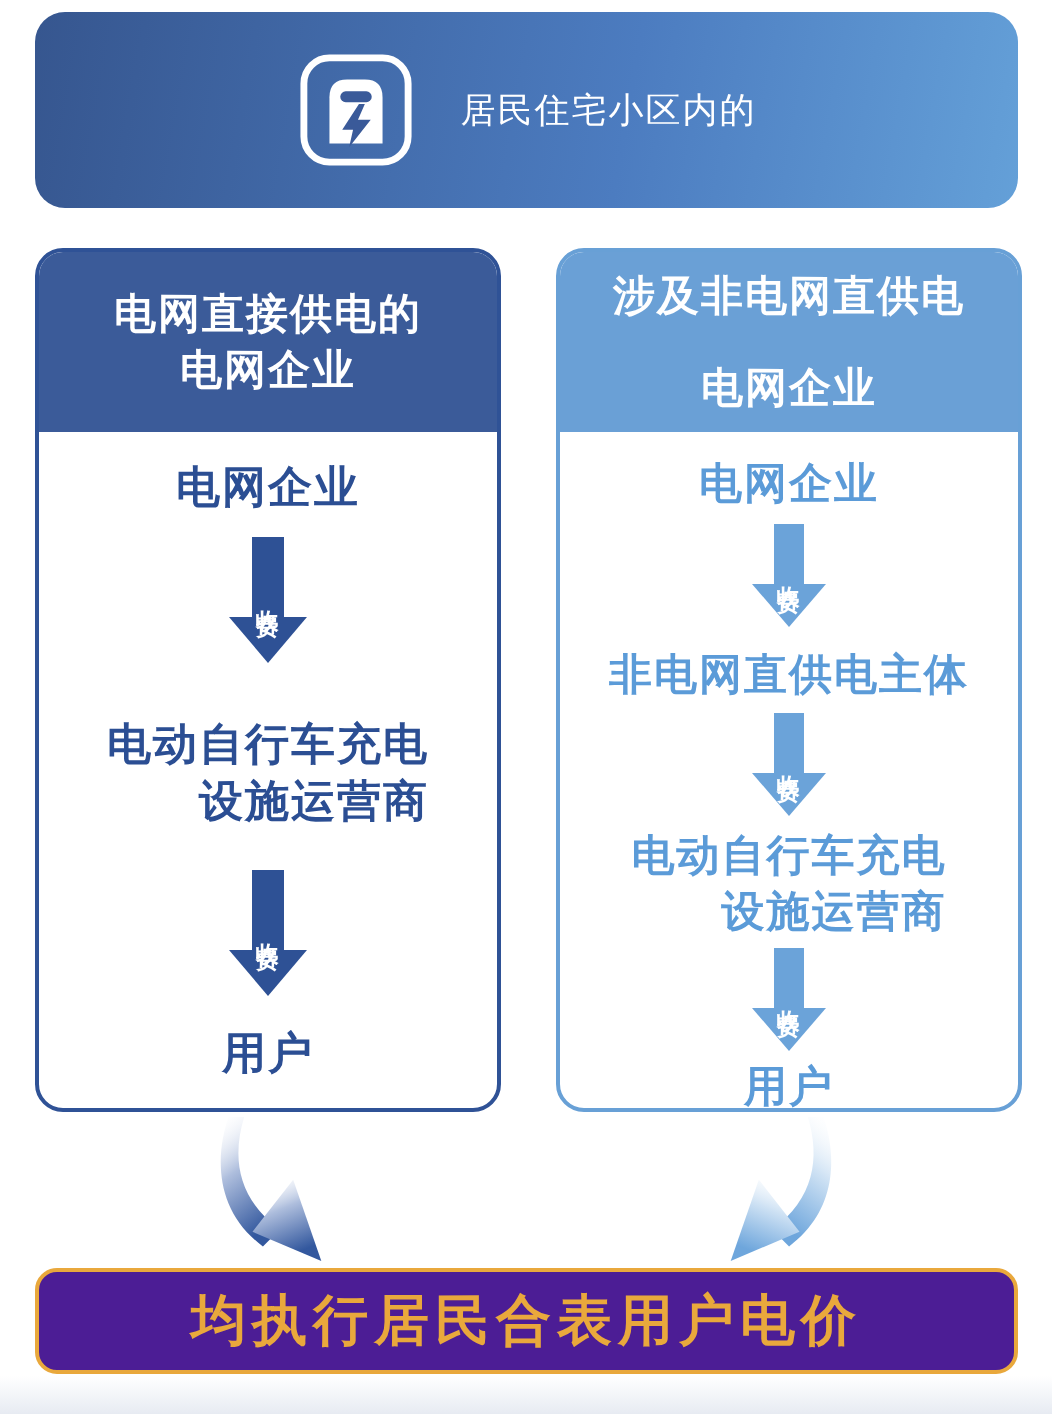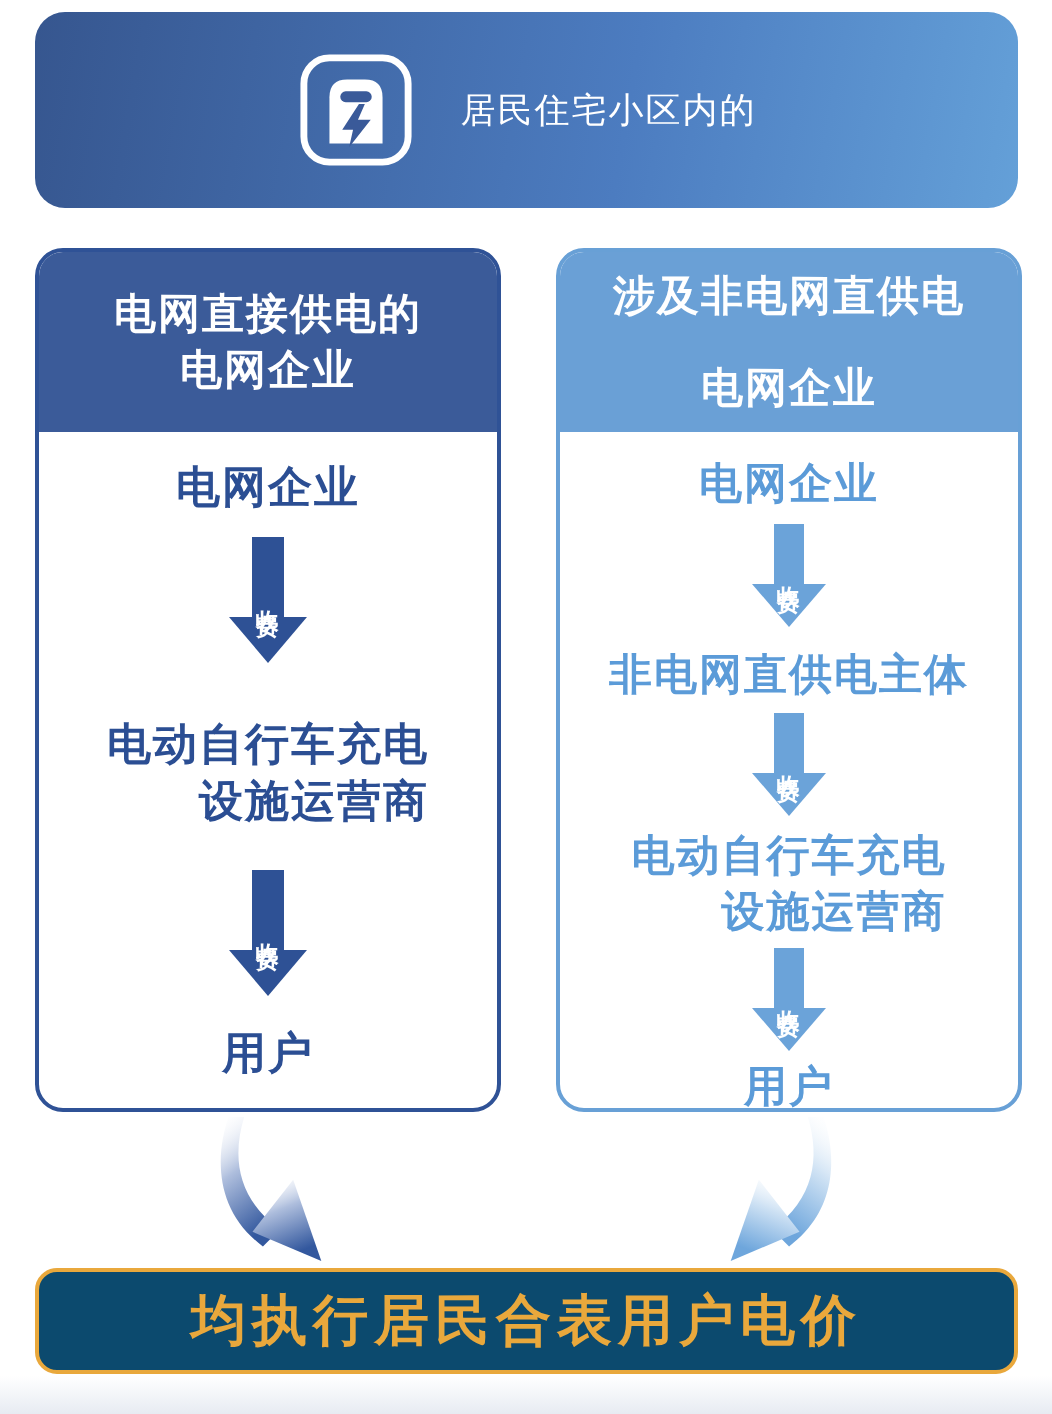--- a/index.html
+++ b/index.html
@@ -57,21 +57,21 @@
   .panel.right .g6 { margin-top:8px;  }
 
   
   .swoosh { position:absolute; top:1114px; }
   .swoosh.left-sw  { left:192px; }
   .swoosh.right-sw { left:714px; }
 
   
   .footer-box {
     position:absolute; left:35px; top:1268px; width:983px; height:106px; box-sizing:border-box;
-    border:4px solid #e9a83c; border-radius:22px; background:#0c4a6e;
+    border:4px solid #e9a83c; border-radius:22px; background:#4c1d95;
     display:flex; align-items:center; justify-content:center;
   }
   .footer-box span { color:#e9a83c; font-size:55px; font-weight:800; letter-spacing:6px; }
 
   .bottom-fade { position:absolute; left:0; right:0; bottom:0; height:38px;
                  background:linear-gradient(180deg,#ffffff 0%,#e7ebf2 100%); }
 </style>
 </head>
 <body>
 

